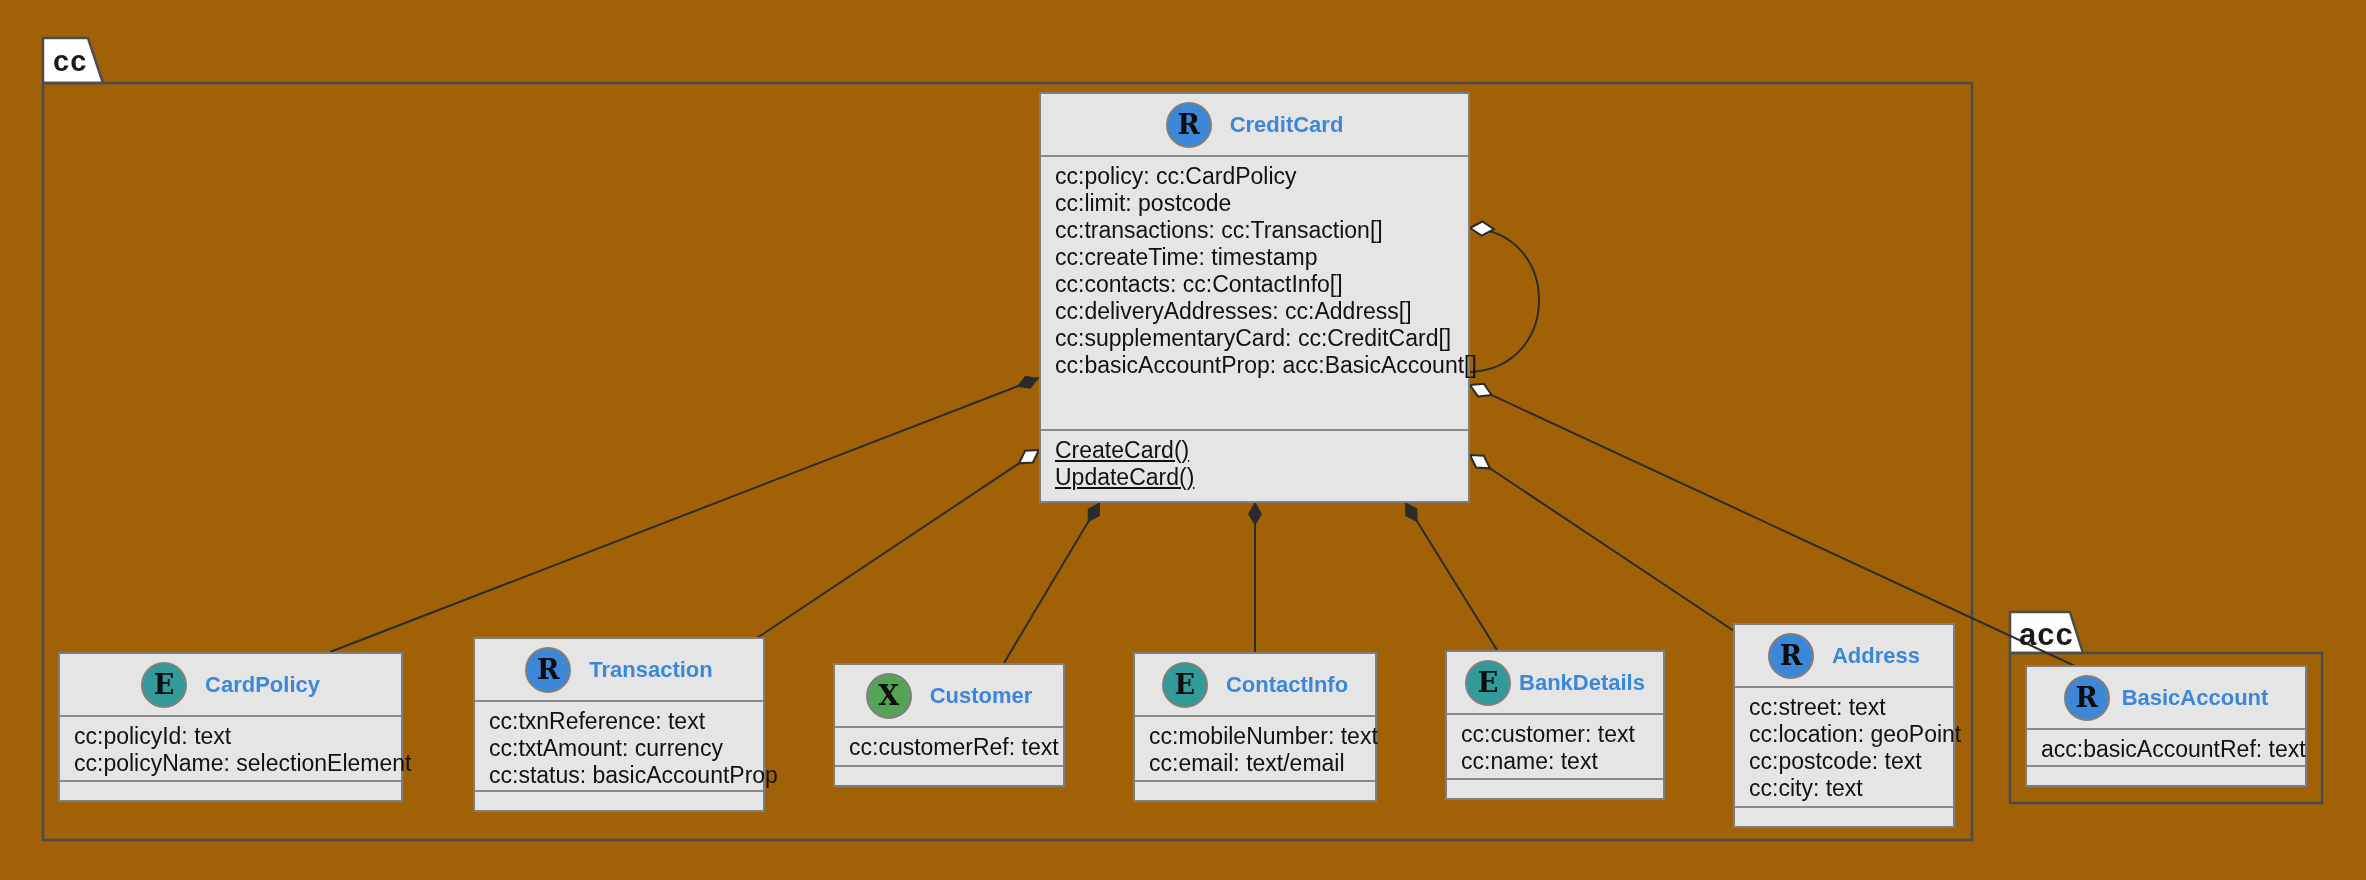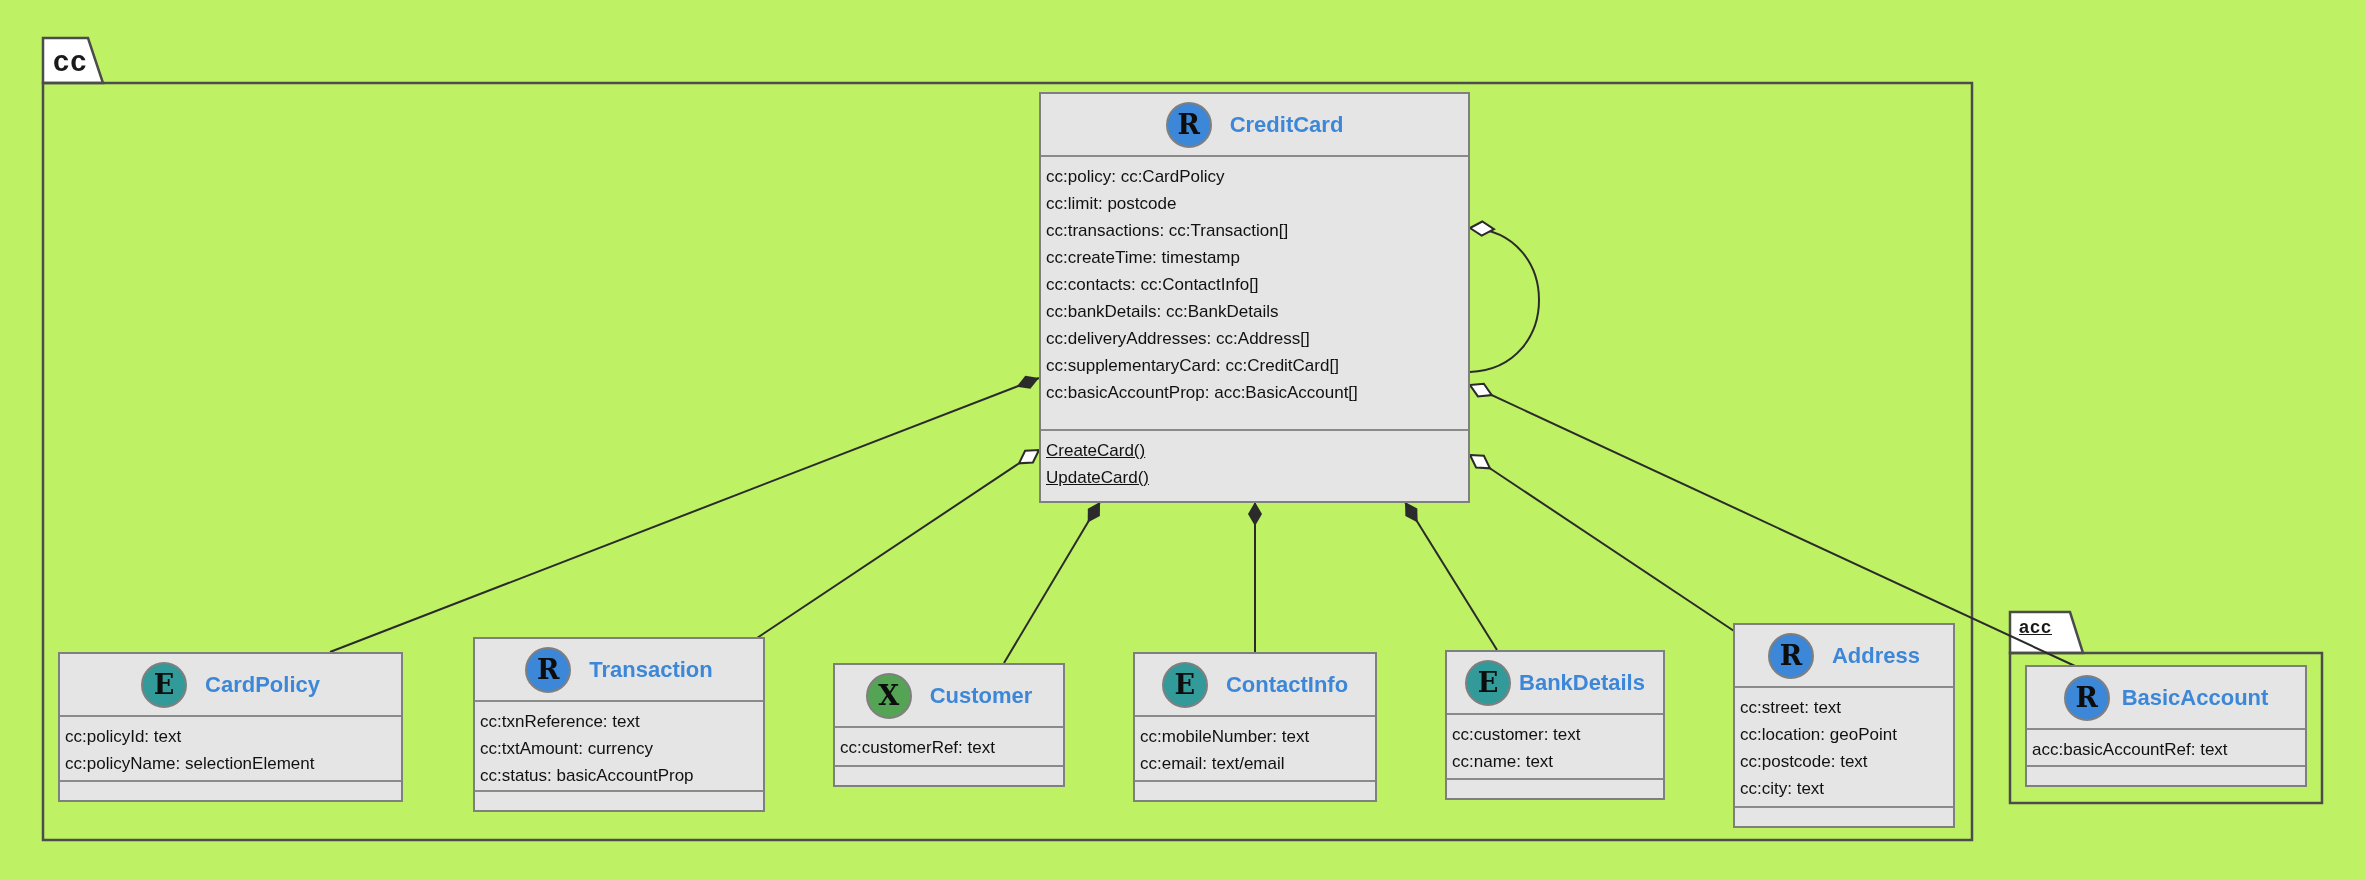--- a/index.html
+++ b/index.html
@@ -1,32 +1,32 @@
 <!DOCTYPE html>
 <html><head>
 <meta charset="utf-8">
 <style>
   html,body{margin:0;padding:0;background:#ffffff;}
-  .canvas{position:relative;width:2366px;height:880px;background:#bef264;
+  .canvas{position:relative;width:2366px;height:880px;background:#a16207;
           font-family:"Liberation Sans",sans-serif;overflow:hidden;}
   svg.layer{position:absolute;left:0;top:0;z-index:1;}
   .pkg-label{position:absolute;z-index:3;font-weight:bold;font-size:29px;color:#1a1a1a;letter-spacing:1px;}
   .classbox{position:absolute;z-index:2;background:#e5e5e5;border:2px solid #7f7f7f;
             box-sizing:border-box;display:flex;flex-direction:column;}
   .title{flex:0 0 61px;display:flex;align-items:center;justify-content:center;gap:18px;}
   .badge{width:46px;height:46px;border-radius:50%;border:2.5px solid #7f7f7f;
          display:flex;align-items:center;justify-content:center;
          font-family:"DejaVu Serif",serif;font-weight:bold;font-size:27px;color:#0d0d0d;
          box-sizing:border-box;flex:0 0 46px;}
   .badge.r{background:#3c87d8;}
   .badge.e{background:#339a9a;}
   .badge.x{background:#55a455;}
   .cls-name{font-size:22px;color:#3c87d8;font-weight:bold;}
-  .attrs,.methods{border-top:2px solid #8a8a8a;padding:6px 8px 0 5px;
-                  font-size:17px;line-height:27px;color:#111111;white-space:nowrap;}
+  .attrs,.methods{border-top:2px solid #8a8a8a;padding:6px 8px 0 14px;
+                  font-size:23px;line-height:27px;color:#111111;white-space:nowrap;}
   .attrs{flex:1 1 auto;}
   .methods{flex:1 1 auto;text-decoration:underline;}
   .strip{flex:0 0 18px;border-top:2px solid #8a8a8a;}
   .edge{stroke:#2b2b2b;stroke-width:2;fill:none;}
   .pkg{stroke:#4c4c4c;stroke-width:2.5;fill:none;}
   .pkg-tab{stroke:#4c4c4c;stroke-width:2.5;fill:#ffffff;}
 </style>
 </head>
 <body>
 
@@ -52,34 +52,33 @@
     <path class="edge" d="M1039,450 L757,638" marker-start="url(#dOpen)"></path>
     <path class="edge" d="M1100,502 L1004,663" marker-start="url(#dFill)"></path>
     <path class="edge" d="M1255,502 L1255,652" marker-start="url(#dFill)"></path>
     <path class="edge" d="M1405,502 L1497,650" marker-start="url(#dFill)"></path>
     <path class="edge" d="M1470,455 L1734,631" marker-start="url(#dOpen)"></path>
     <path class="edge" d="M1470,385 L2075,666" marker-start="url(#dOpen)"></path>
     <path class="edge" d="M1470,228 C1562,232 1562,368 1470,372" marker-start="url(#dOpen)"></path>
   </svg>
 
   <div class="pkg-label" style="left:53px;top:45px;">cc</div>
-  <div class="pkg-label" style="left:2019px;top:617px;font-size:18px;text-decoration:underline;">acc</div>
+  <div class="pkg-label" style="left:2019px;top:617px;font-size:31px;">acc</div>
 
   <div class="classbox" style="left:1039px;top:92px;width:431px;height:411px;">
     <div class="title">
       <span class="badge r">R</span>
       <span class="cls-name">CreditCard</span>
     </div>
     <div class="attrs">
       <div>cc:policy: cc:CardPolicy</div>
       <div>cc:limit: postcode</div>
       <div>cc:transactions: cc:Transaction[]</div>
       <div>cc:createTime: timestamp</div>
       <div>cc:contacts: cc:ContactInfo[]</div>
-      <div>cc:bankDetails: cc:BankDetails</div>
       <div>cc:deliveryAddresses: cc:Address[]</div>
       <div>cc:supplementaryCard: cc:CreditCard[]</div>
       <div>cc:basicAccountProp: acc:BasicAccount[]</div>
     </div>
     <div class="methods" style="flex:0 0 64px;">
       <div>CreateCard()</div>
       <div>UpdateCard()</div>
     </div>
   </div>
 

